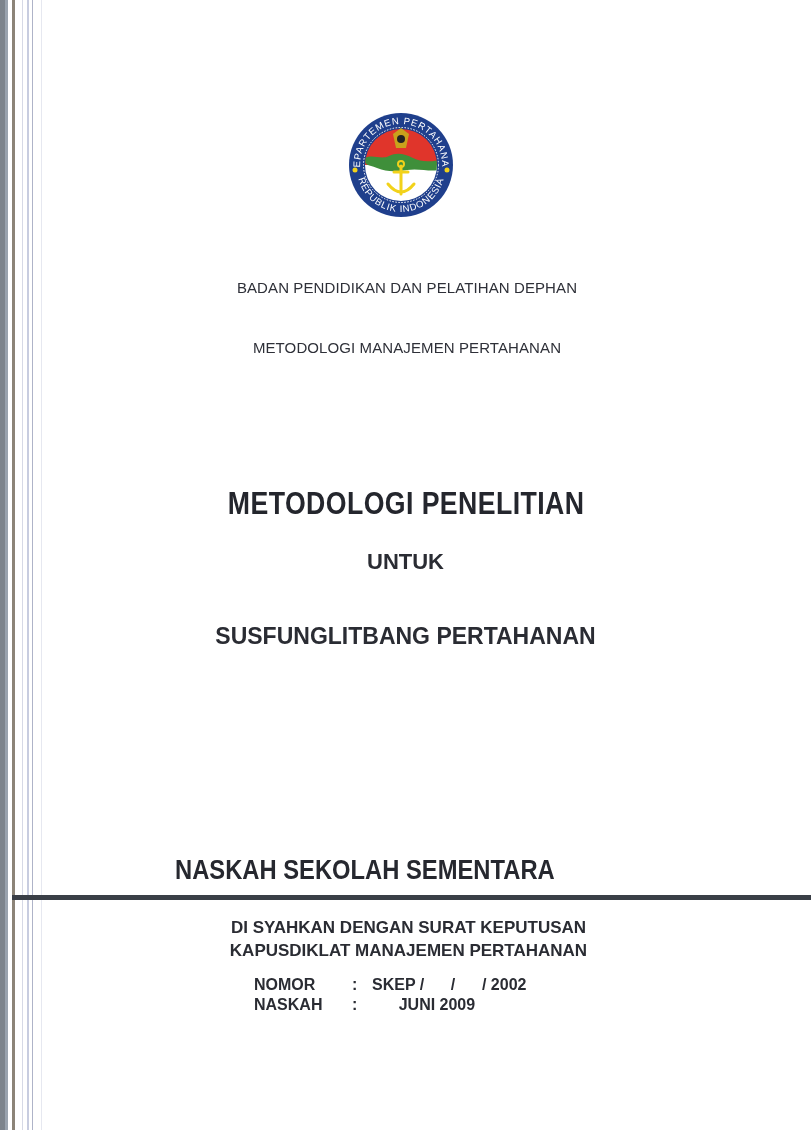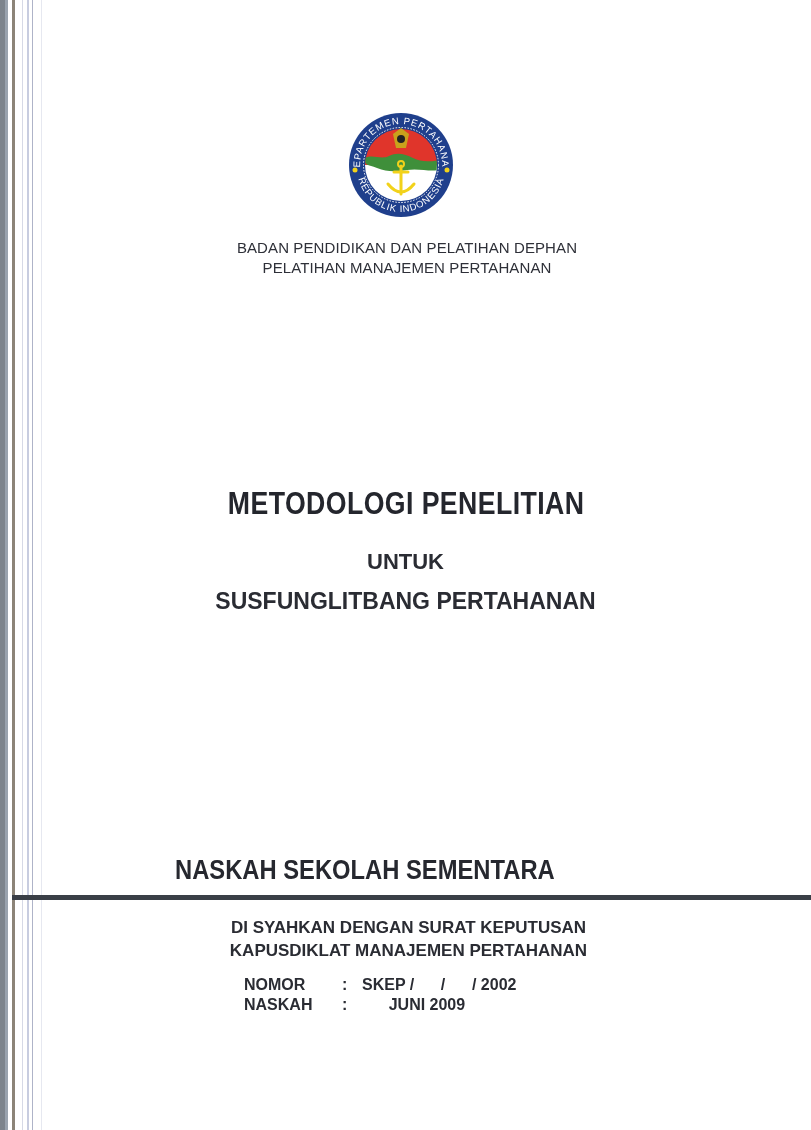--- a/index.html
+++ b/index.html
@@ -15,33 +15,33 @@
   .e3 { left: 12px; width: 3px; background: #8c8478; }
   .e4 { left: 22px; width: 1px; background: #d6d9e6; }
   .e5 { left: 27px; width: 2px; background: #c8cde0; }
   .e6 { left: 32px; width: 1px; background: #aeb3c8; }
   .e7 { left: 41px; width: 1px; background: #e6e8f0; }
 
   .logo { position: absolute; left: 343px; top: 110px; width: 116px; height: 110px; }
 
   .center-block { position: absolute; left: 0; width: 811px; text-align: center; }
   .org { top: 238px; font-size: 15px; line-height: 20px; color: #2e3038; letter-spacing: 0.1px; }
-  .org div { margin-left: 3px; }
+  .org div { margin-left: 3px; margin-top: 40px; }
 
   .title { top: 486px; font-size: 31px; font-weight: bold; color: #24262d; transform: scaleX(0.86); transform-origin: 410px 0; letter-spacing: 0.5px; }
   .sub1 { top: 549px; font-size: 22px; font-weight: bold; color: #2a2c33; }
-  .sub2 { top: 588px; font-size: 23px; font-weight: bold; color: #2a2c33; }
+  .sub2 { top: 623px; font-size: 23px; font-weight: bold; color: #2a2c33; }
 
   .naskah { top: 855px; left: 175px; width: auto; text-align: left; font-size: 27px; font-weight: bold; color: #26282f; transform: scaleX(0.88); transform-origin: 0 0; }
 
   .rule { position: absolute; left: 12px; right: 0; top: 895px; height: 5px; background: #3a3f47; }
 
   .decree { top: 916px; font-size: 17px; font-weight: bold; line-height: 23px; color: #2a2c33; margin-left: 3px; }
 
-  .meta { position: absolute; left: 244px; top: 975px; font-size: 16px; font-weight: bold; color: #2a2c33; line-height: 20px; }
+  .meta { position: absolute; left: 254px; top: 975px; font-size: 16px; font-weight: bold; color: #2a2c33; line-height: 20px; }
   .meta .row { display: flex; }
   .meta .lbl { width: 98px; }
   .meta .colon { width: 20px; }
   .meta .val { white-space: pre; }
 </style>
 </head>
 <body>
 
 <div class="edge e1"></div>
 <div class="edge e2"></div>
@@ -79,21 +79,21 @@
   <text font-family="Liberation Sans, sans-serif" font-size="9.5" fill="#ffffff" letter-spacing="0.8">
     <textPath href="#arcTop" startOffset="50%" text-anchor="middle">DEPARTEMEN PERTAHANAN</textPath>
   </text>
   <text font-family="Liberation Sans, sans-serif" font-size="9.5" fill="#ffffff" letter-spacing="0.8">
     <textPath href="#arcBot" startOffset="50%" text-anchor="middle">REPUBLIK INDONESIA</textPath>
   </text>
 </svg>
 
 <div class="center-block org">
   <div>BADAN PENDIDIKAN DAN PELATIHAN DEPHAN</div>
-  <div>PELATIHAN MANAJEMEN PERTAHANAN</div>
+  <div>METODOLOGI MANAJEMEN PERTAHANAN</div>
 </div>
 
 <div class="center-block title">METODOLOGI PENELITIAN</div>
 <div class="center-block sub1">UNTUK</div>
 <div class="center-block sub2">SUSFUNGLITBANG PERTAHANAN</div>
 
 <div class="center-block naskah">NASKAH SEKOLAH SEMENTARA</div>
 
 <div class="rule"></div>
 

